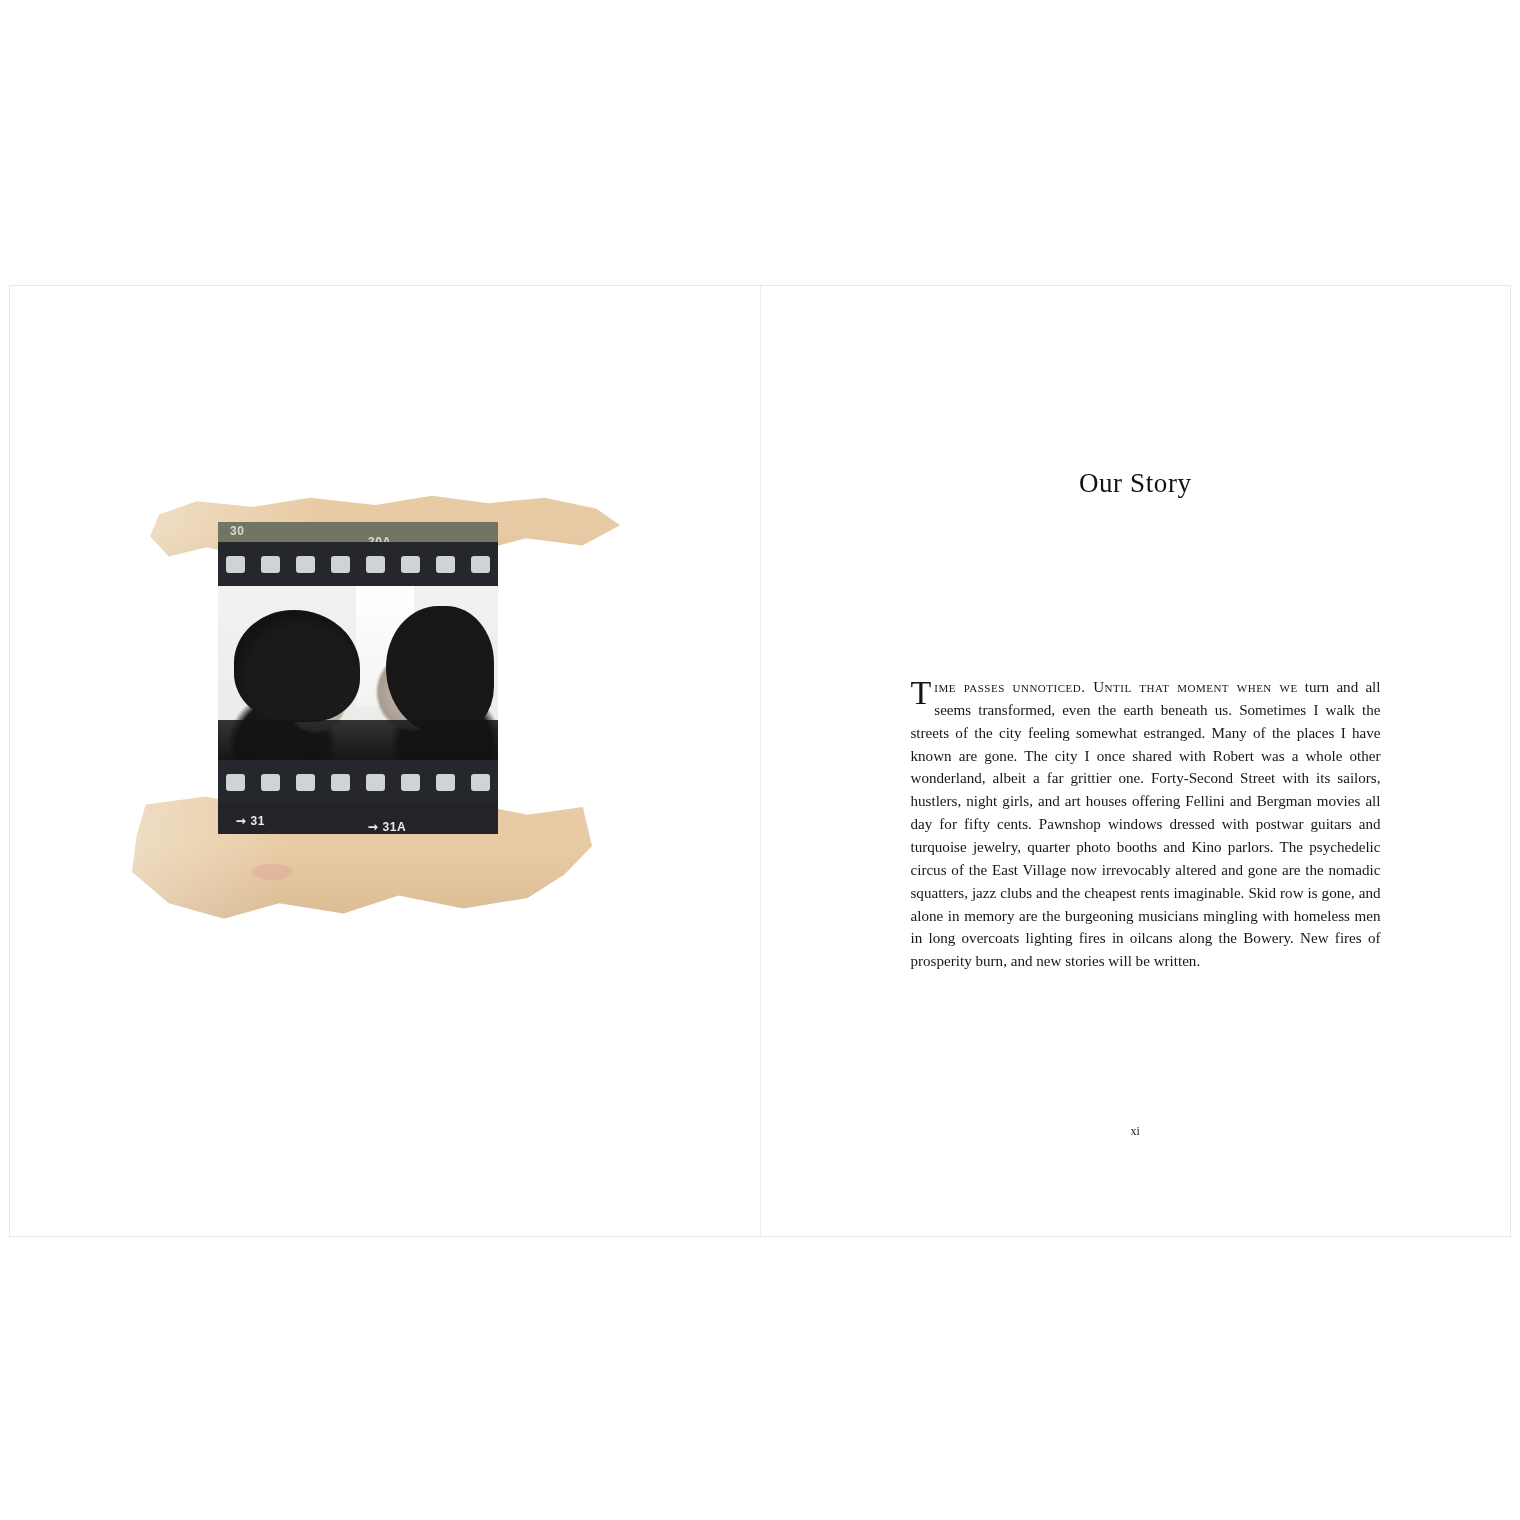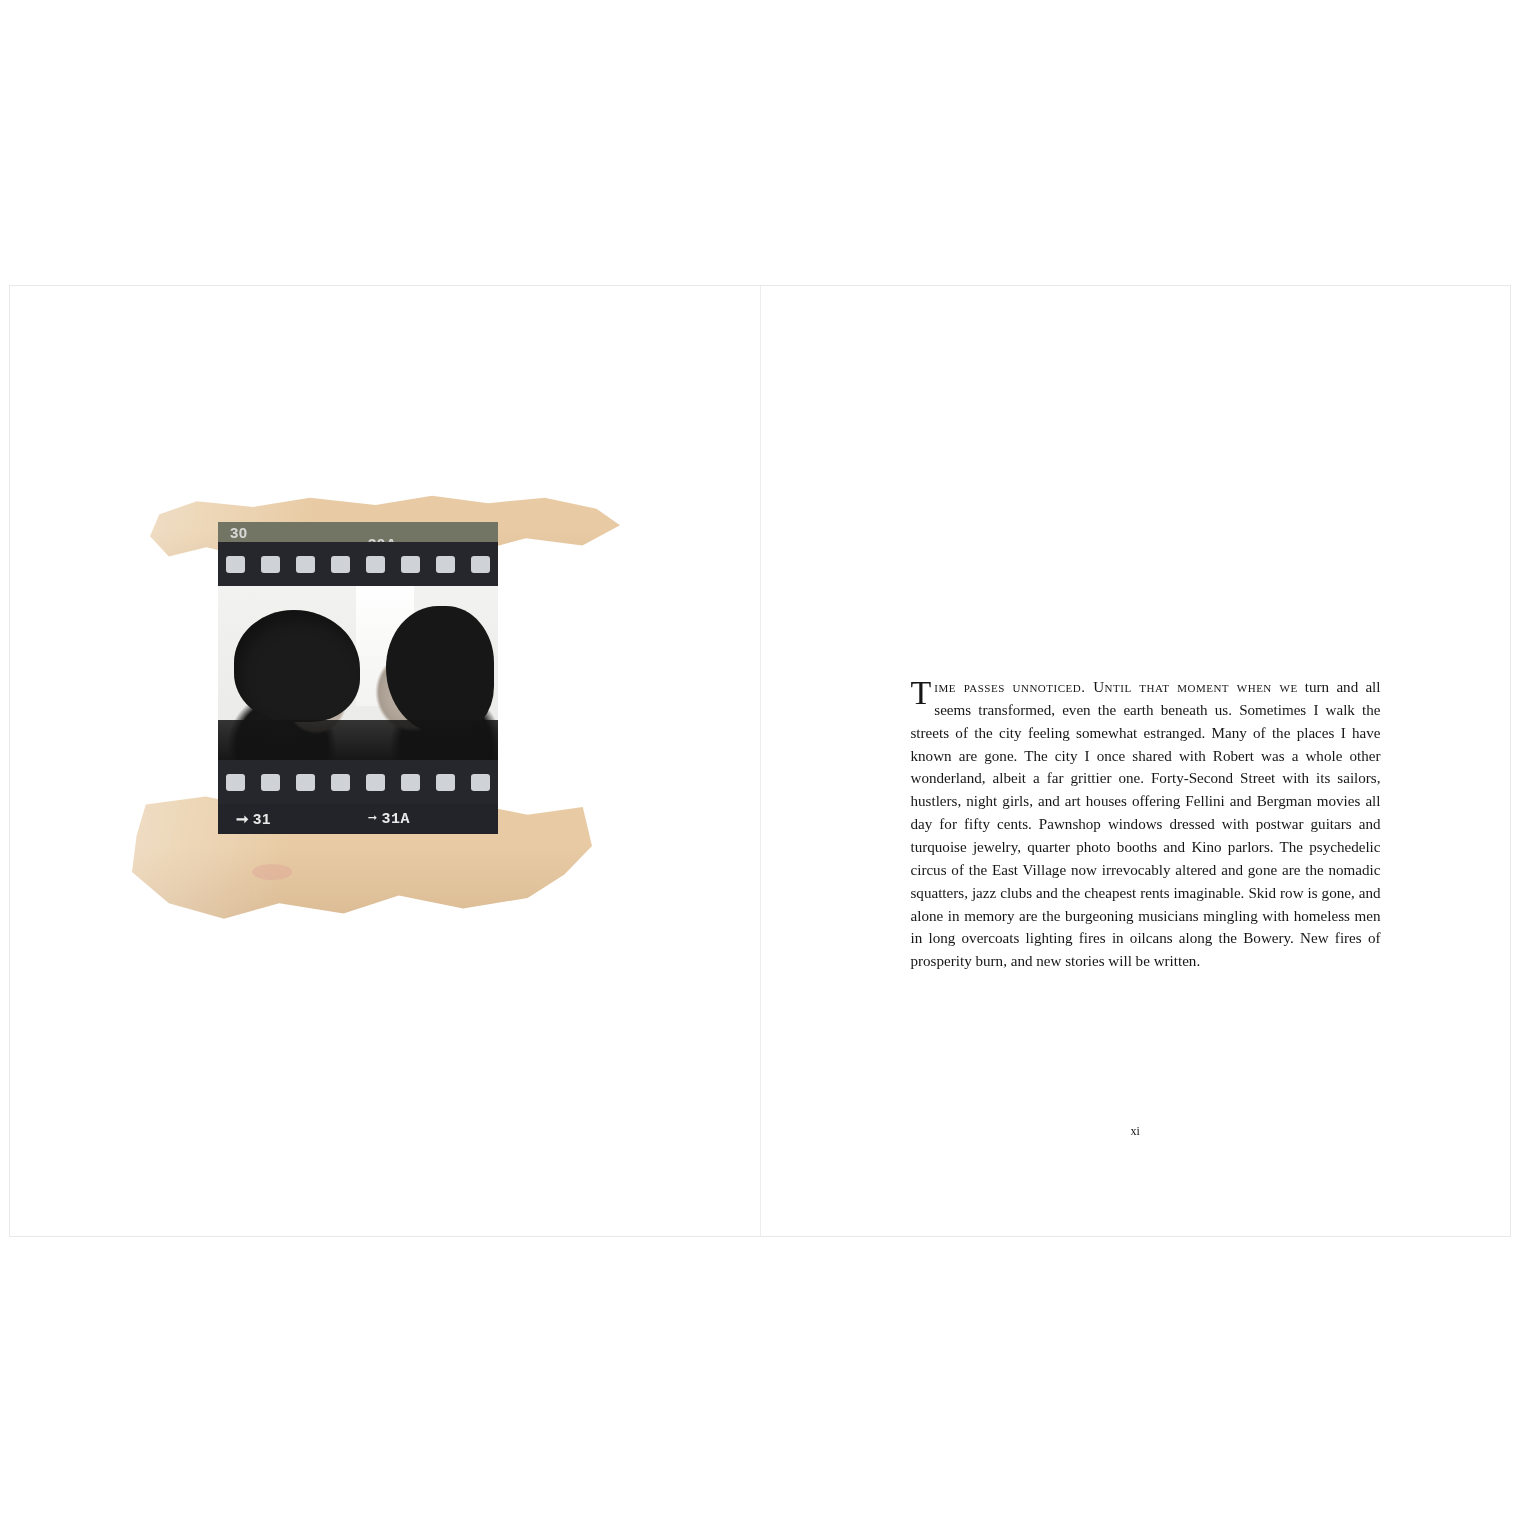--- a/index.html
+++ b/index.html
@@ -110,27 +110,27 @@
     width: 19px;
     height: 17px;
     background: #cfd2d6;
     border-radius: 3px;
   }
   .film-edge-text {
     position: absolute;
     color: #e9e9e9;
     font-family: "Liberation Sans", sans-serif;
     font-weight: bold;
-    font-size: 15px;
+    font-size: 12px;
     letter-spacing: 0.5px;
   }
   .edge-top-left { left: 12px; top: 2px; opacity: 0.85; }
   .edge-top-right { left: 150px; top: 13px; opacity: 0.85; }
   .edge-bot-left { left: 18px; bottom: 6px; margin-top: 37px; }
-  .edge-bot-right { left: 150px; bottom: 6px; font-family: Liberation Mono, monospace; }
+  .edge-bot-right { left: 150px; bottom: 0; }
   .arrow-glyph { margin-right: 4px; }
 
   .frame {
     position: absolute;
     left: 0;
     top: 64px;
     width: 280px;
     height: 180px;
     background:
       linear-gradient(180deg, #f2f2f0 0%, #e9e9e7 100%);
@@ -311,20 +311,21 @@
         </div>
         <div class="film-edge-text edge-bot-right">
           <span class="arrow-glyph">➞</span><span>31A</span>
         </div>
       </div>
     </div>
   </div>
 
   <div class="page page-right">
 
+    <div class="chapter-title">Our Story</div>
 
     <div class="textblock">
       <p><span class="dropcap">T</span><span class="smallcaps">ime passes unnoticed. Until that moment when we</span><span> turn and all seems transformed, even the earth beneath us. Sometimes I walk the streets of the city feeling somewhat estranged. Many of the places I have known are gone. The city I once shared with Robert was a whole other wonderland, albeit a far grittier one. Forty-Second Street with its sailors, hustlers, night girls, and art houses offering Fellini and Bergman movies all day for fifty cents. Pawnshop windows dressed with postwar guitars and turquoise jewelry, quarter photo booths and Kino parlors. The psychedelic circus of the East Village now irrevocably altered and gone are the nomadic squatters, jazz clubs and the cheapest rents imaginable. Skid row is gone, and alone in memory are the burgeoning musicians mingling with homeless men in long overcoats lighting fires in oilcans along the Bowery. New fires of prosperity burn, and new stories will be written.</span></p>
     </div>
 
     <div class="folio">xi</div>
   </div>
 
 </div>
 

